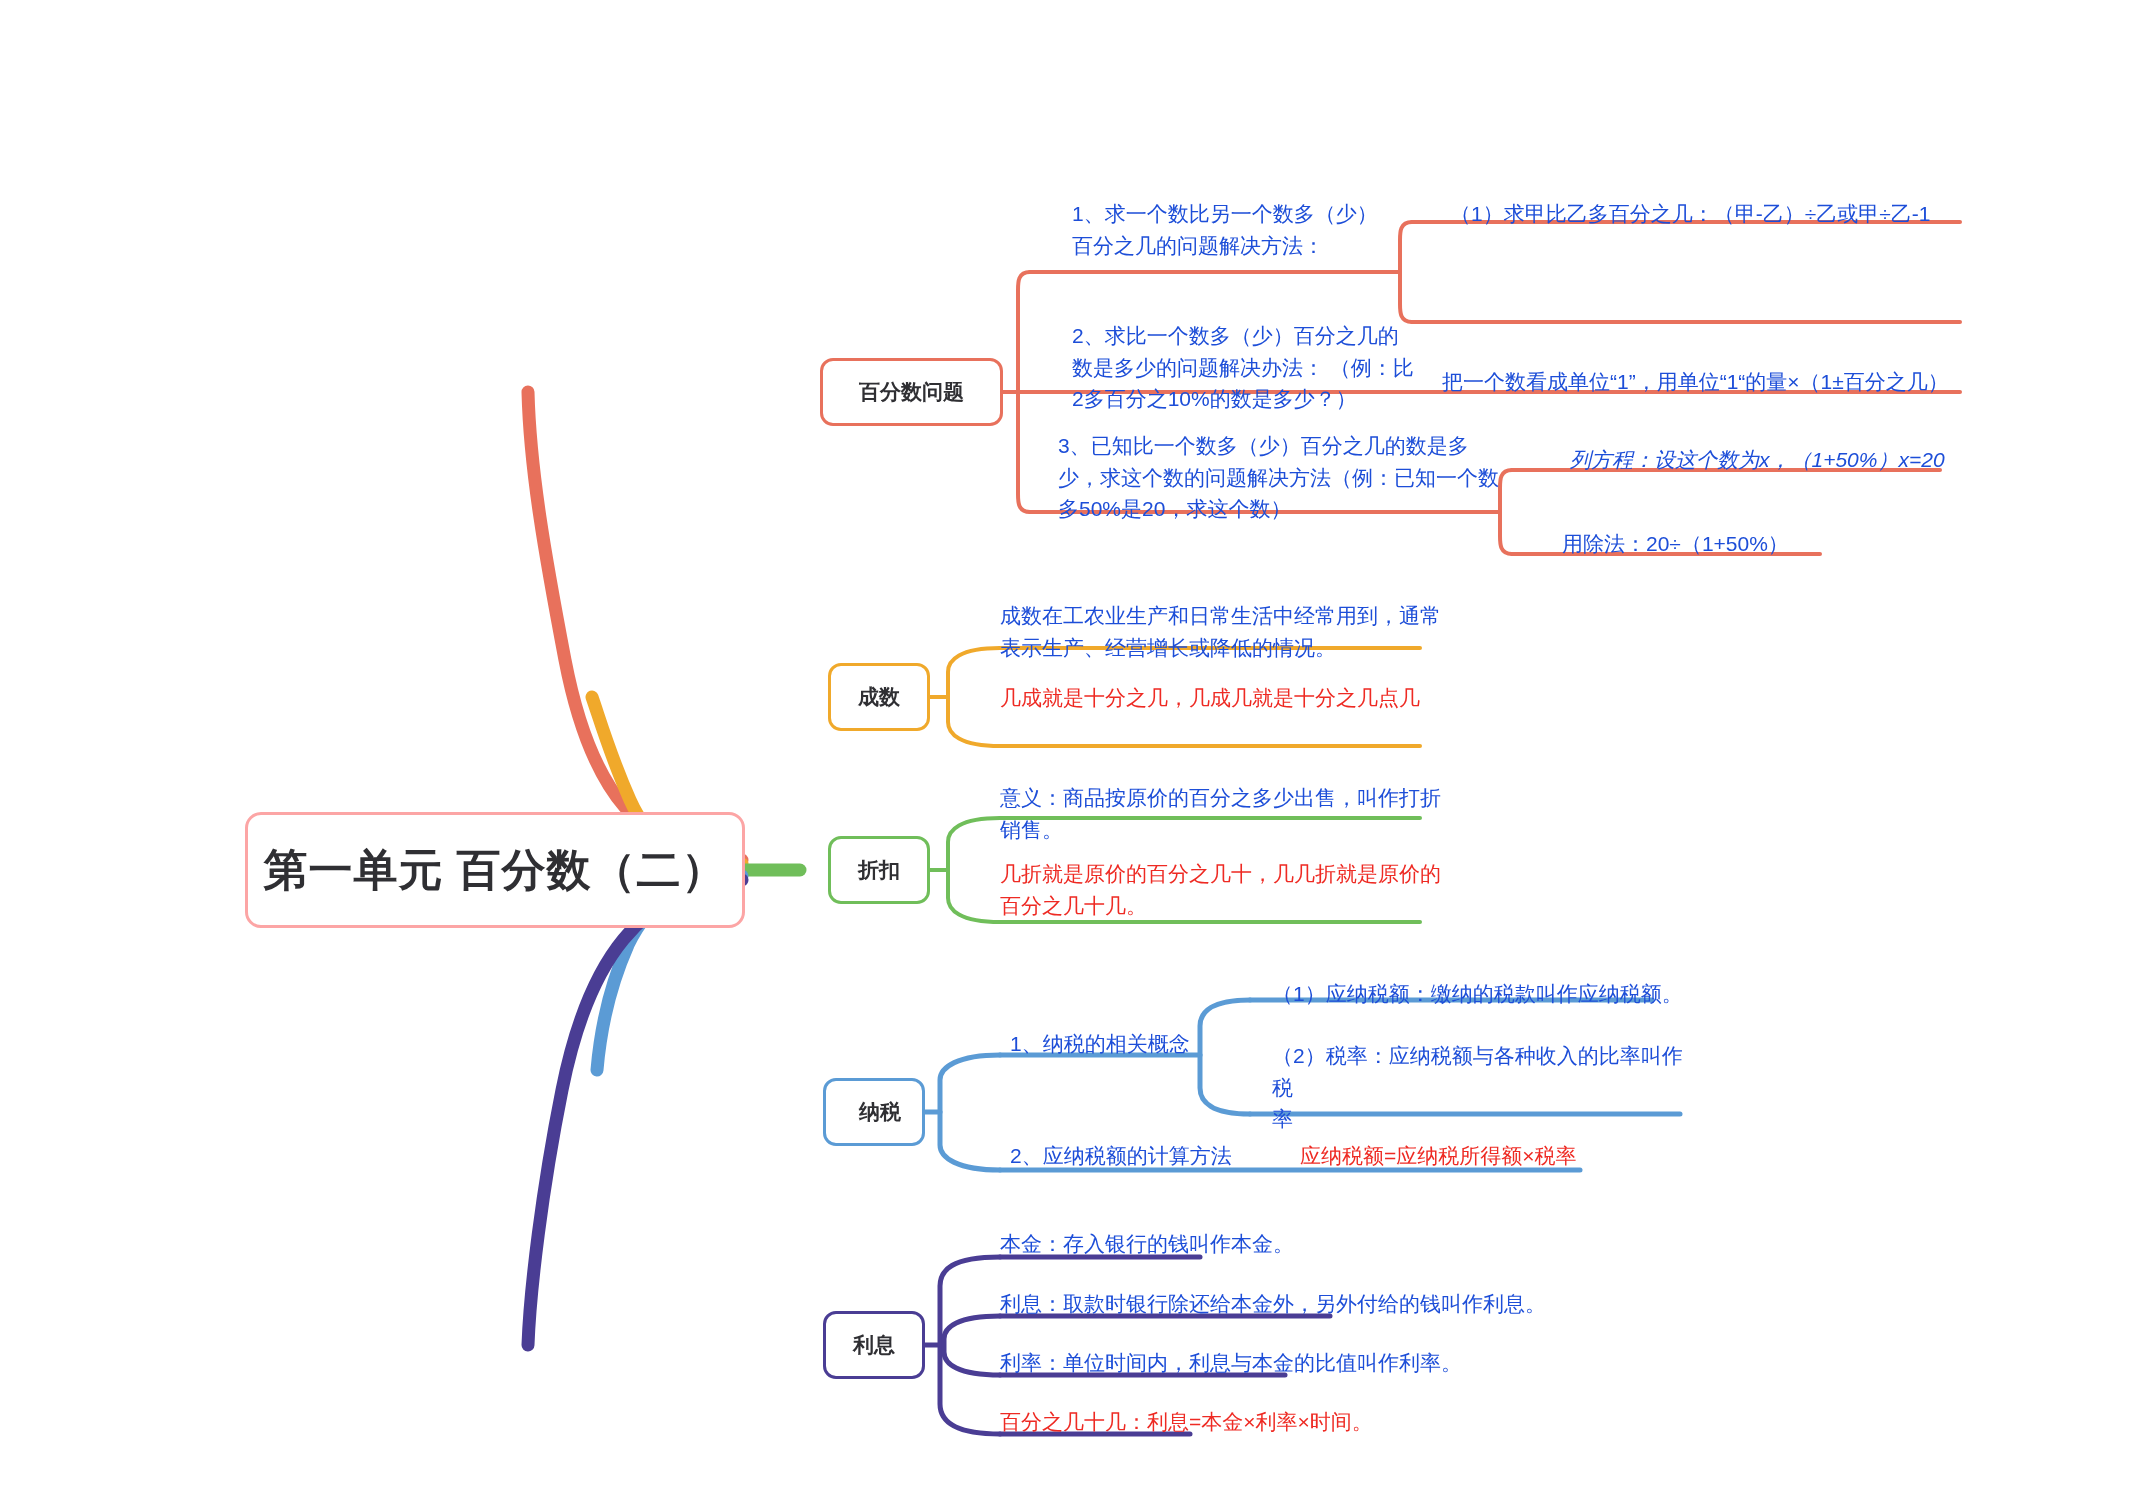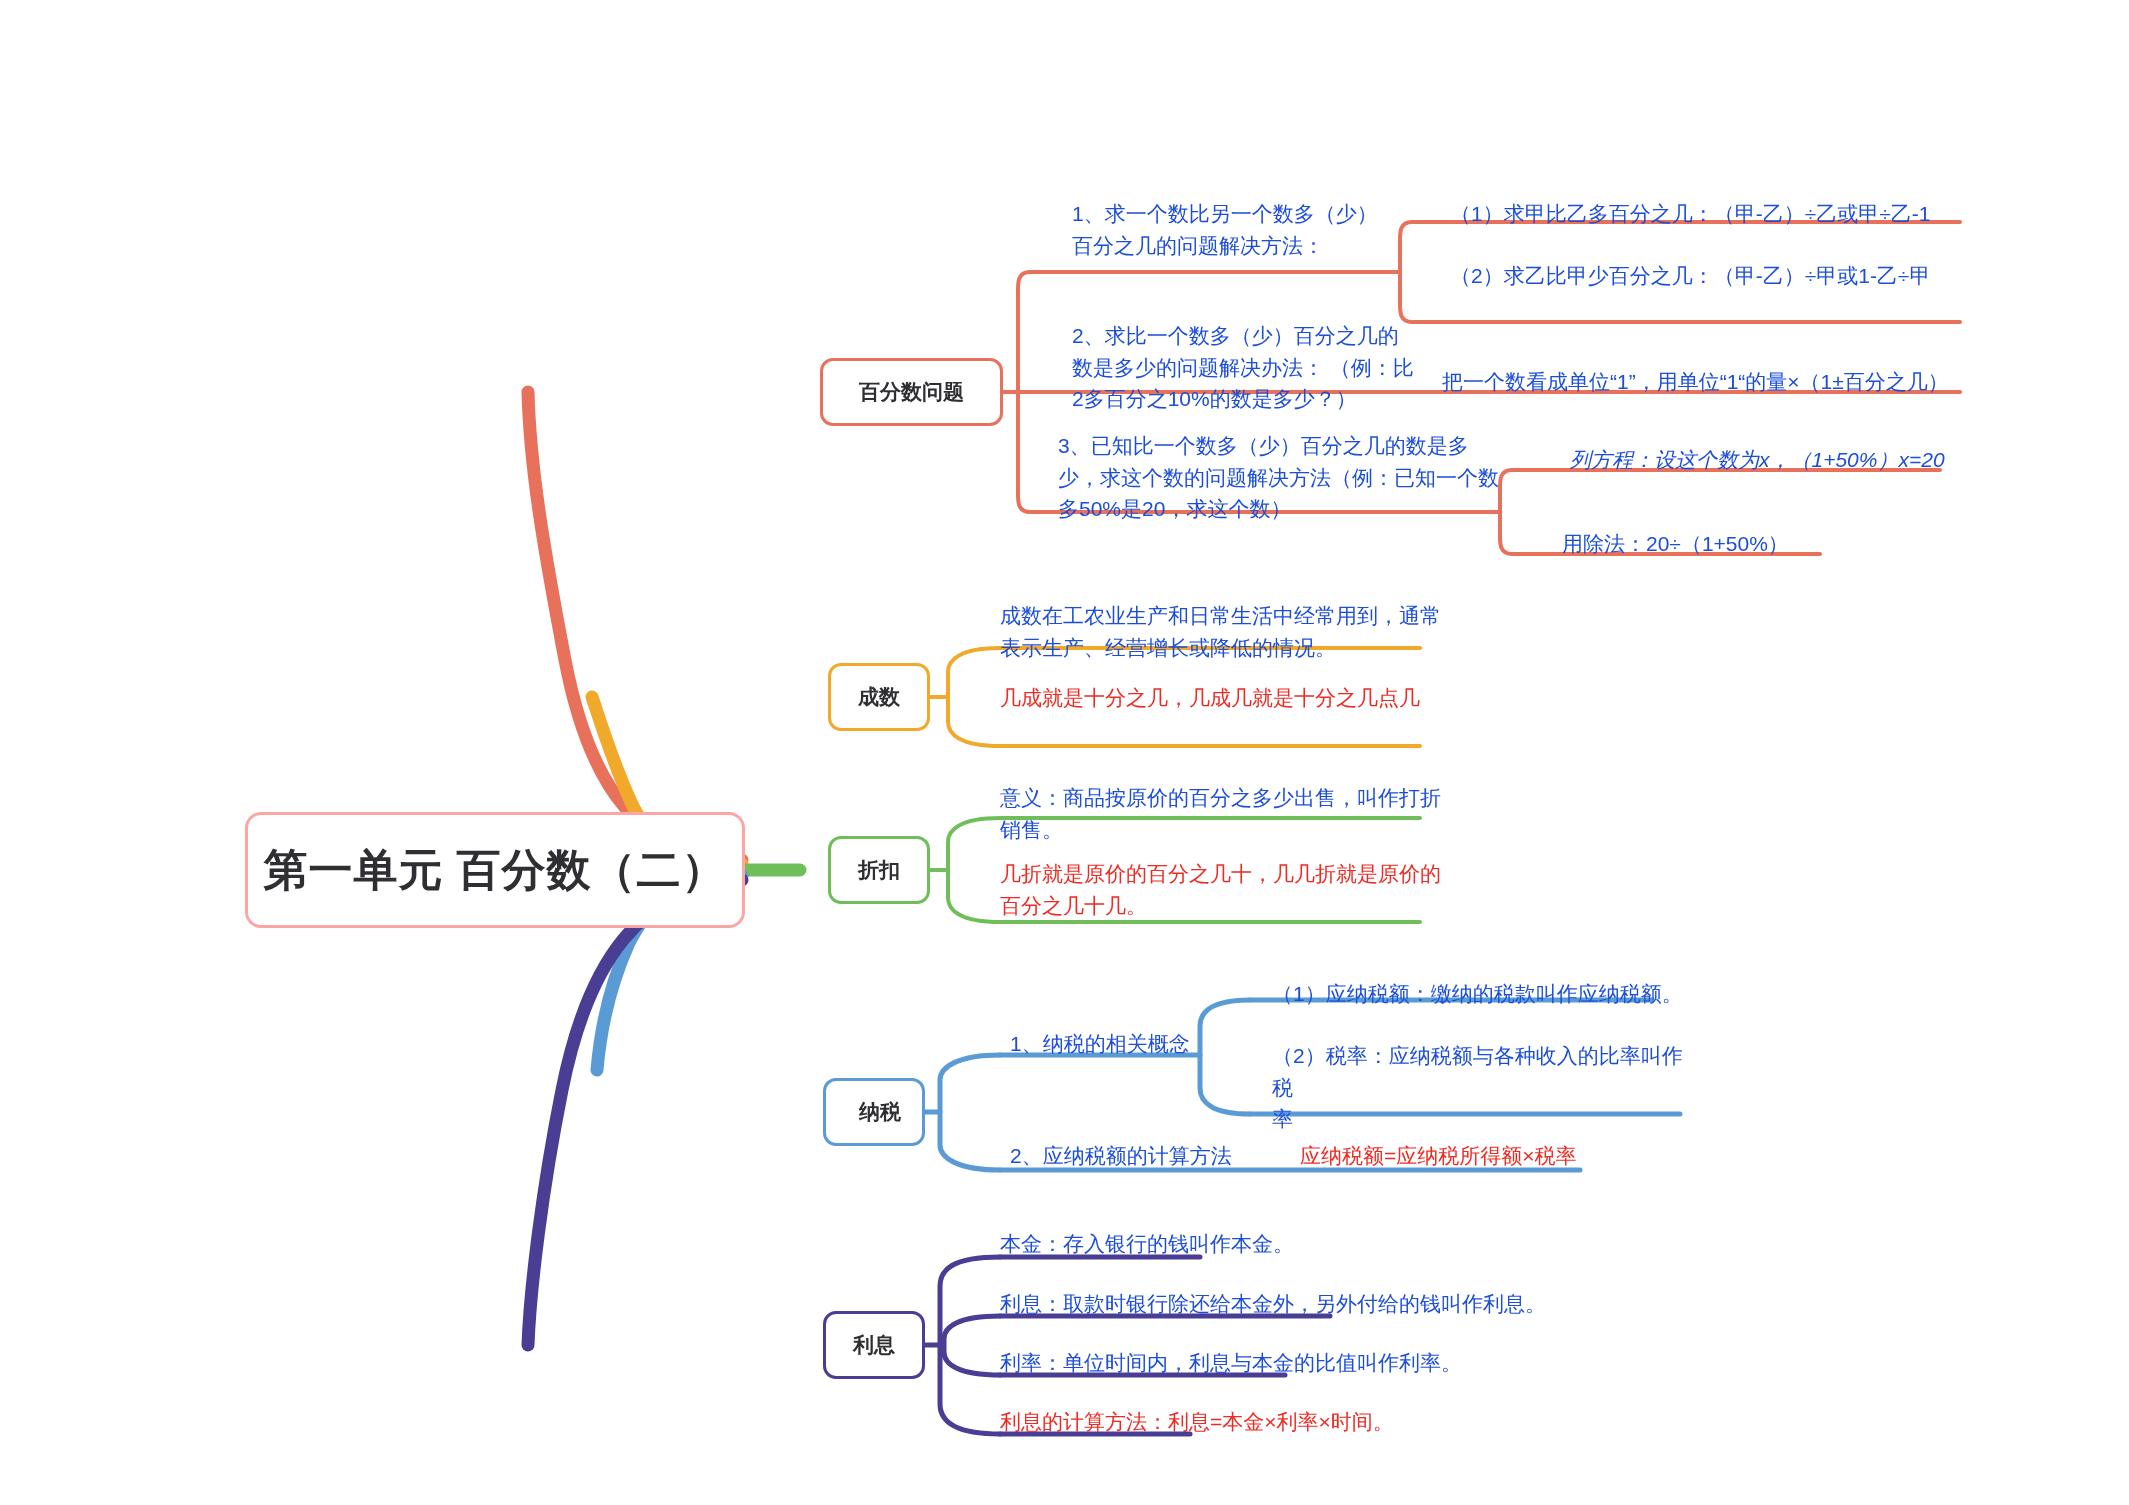--- a/index.html
+++ b/index.html
@@ -168,21 +168,20 @@
 
   <div class="node topic-node topic-purple" style="left:823px; top:1311px; width:102px; height:68px;">
     <span>利息</span>
   </div>
 
   <div class="leaf" style="left:1072px; top:198px; width:360px;">1、求一个数比另一个数多（少）
 百分之几的问题解决方法：</div>
 
   <div class="leaf" style="left:1450px; top:198px; width:520px;">（1）求甲比乙多百分之几：（甲-乙）÷乙或甲÷乙-1</div>
 
-  <div class="leaf" style="left:1450px; top:260px; width:520px;">（2）求乙比甲少百分之几：（甲-乙）÷甲或1-乙÷甲</div>
 
   <div class="leaf" style="left:1072px; top:320px; width:400px;">2、求比一个数多（少）百分之几的
 数是多少的问题解决办法： （例：比
 2多百分之10%的数是多少？）</div>
 
   <div class="leaf" style="left:1442px; top:366px; width:530px;">把一个数看成单位“1”，用单位“1“的量×（1±百分之几）</div>
 
   <div class="leaf" style="left:1058px; top:430px; width:450px;">3、已知比一个数多（少）百分之几的数是多
 少，求这个数的问题解决方法（例：已知一个数
 多50%是20，求这个数）</div>
@@ -212,15 +211,15 @@
   <div class="leaf" style="left:1010px; top:1140px; width:320px;">2、应纳税额的计算方法</div>
 
   <div class="leaf red-text" style="left:1300px; top:1140px; width:340px;">应纳税额=应纳税所得额×税率</div>
 
   <div class="leaf" style="left:1000px; top:1228px; width:400px;">本金：存入银行的钱叫作本金。</div>
 
   <div class="leaf" style="left:1000px; top:1288px; width:560px;">利息：取款时银行除还给本金外，另外付给的钱叫作利息。</div>
 
   <div class="leaf" style="left:1000px; top:1347px; width:520px;">利率：单位时间内，利息与本金的比值叫作利率。</div>
 
-  <div class="leaf red-text" style="left:1000px; top:1406px; width:420px;">利息的计算方法：利息=本金×利率×时间。</div>
+  <div class="leaf red-text" style="left:1000px; top:1406px; width:420px;">百分之几十几：利息=本金×利率×时间。</div>
 
 </div>
 
 </body></html>

